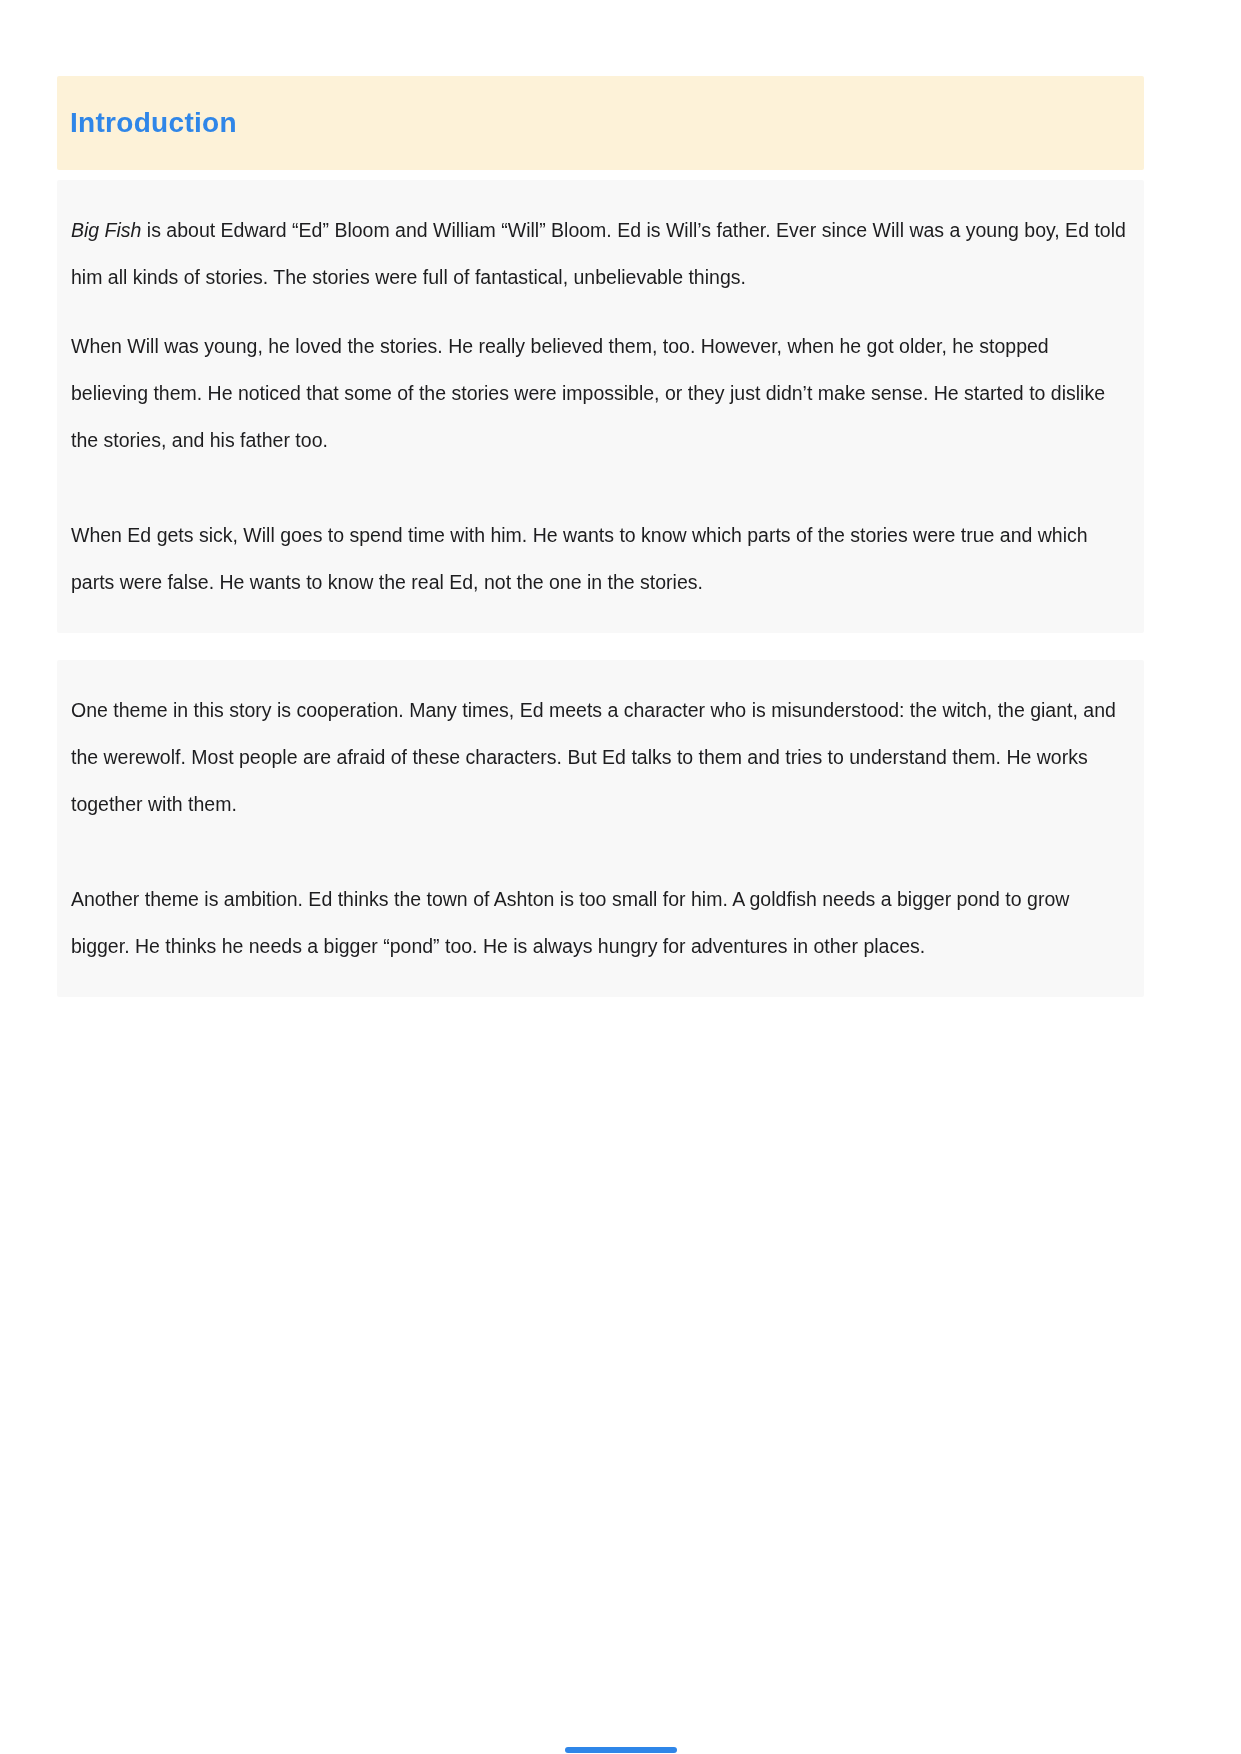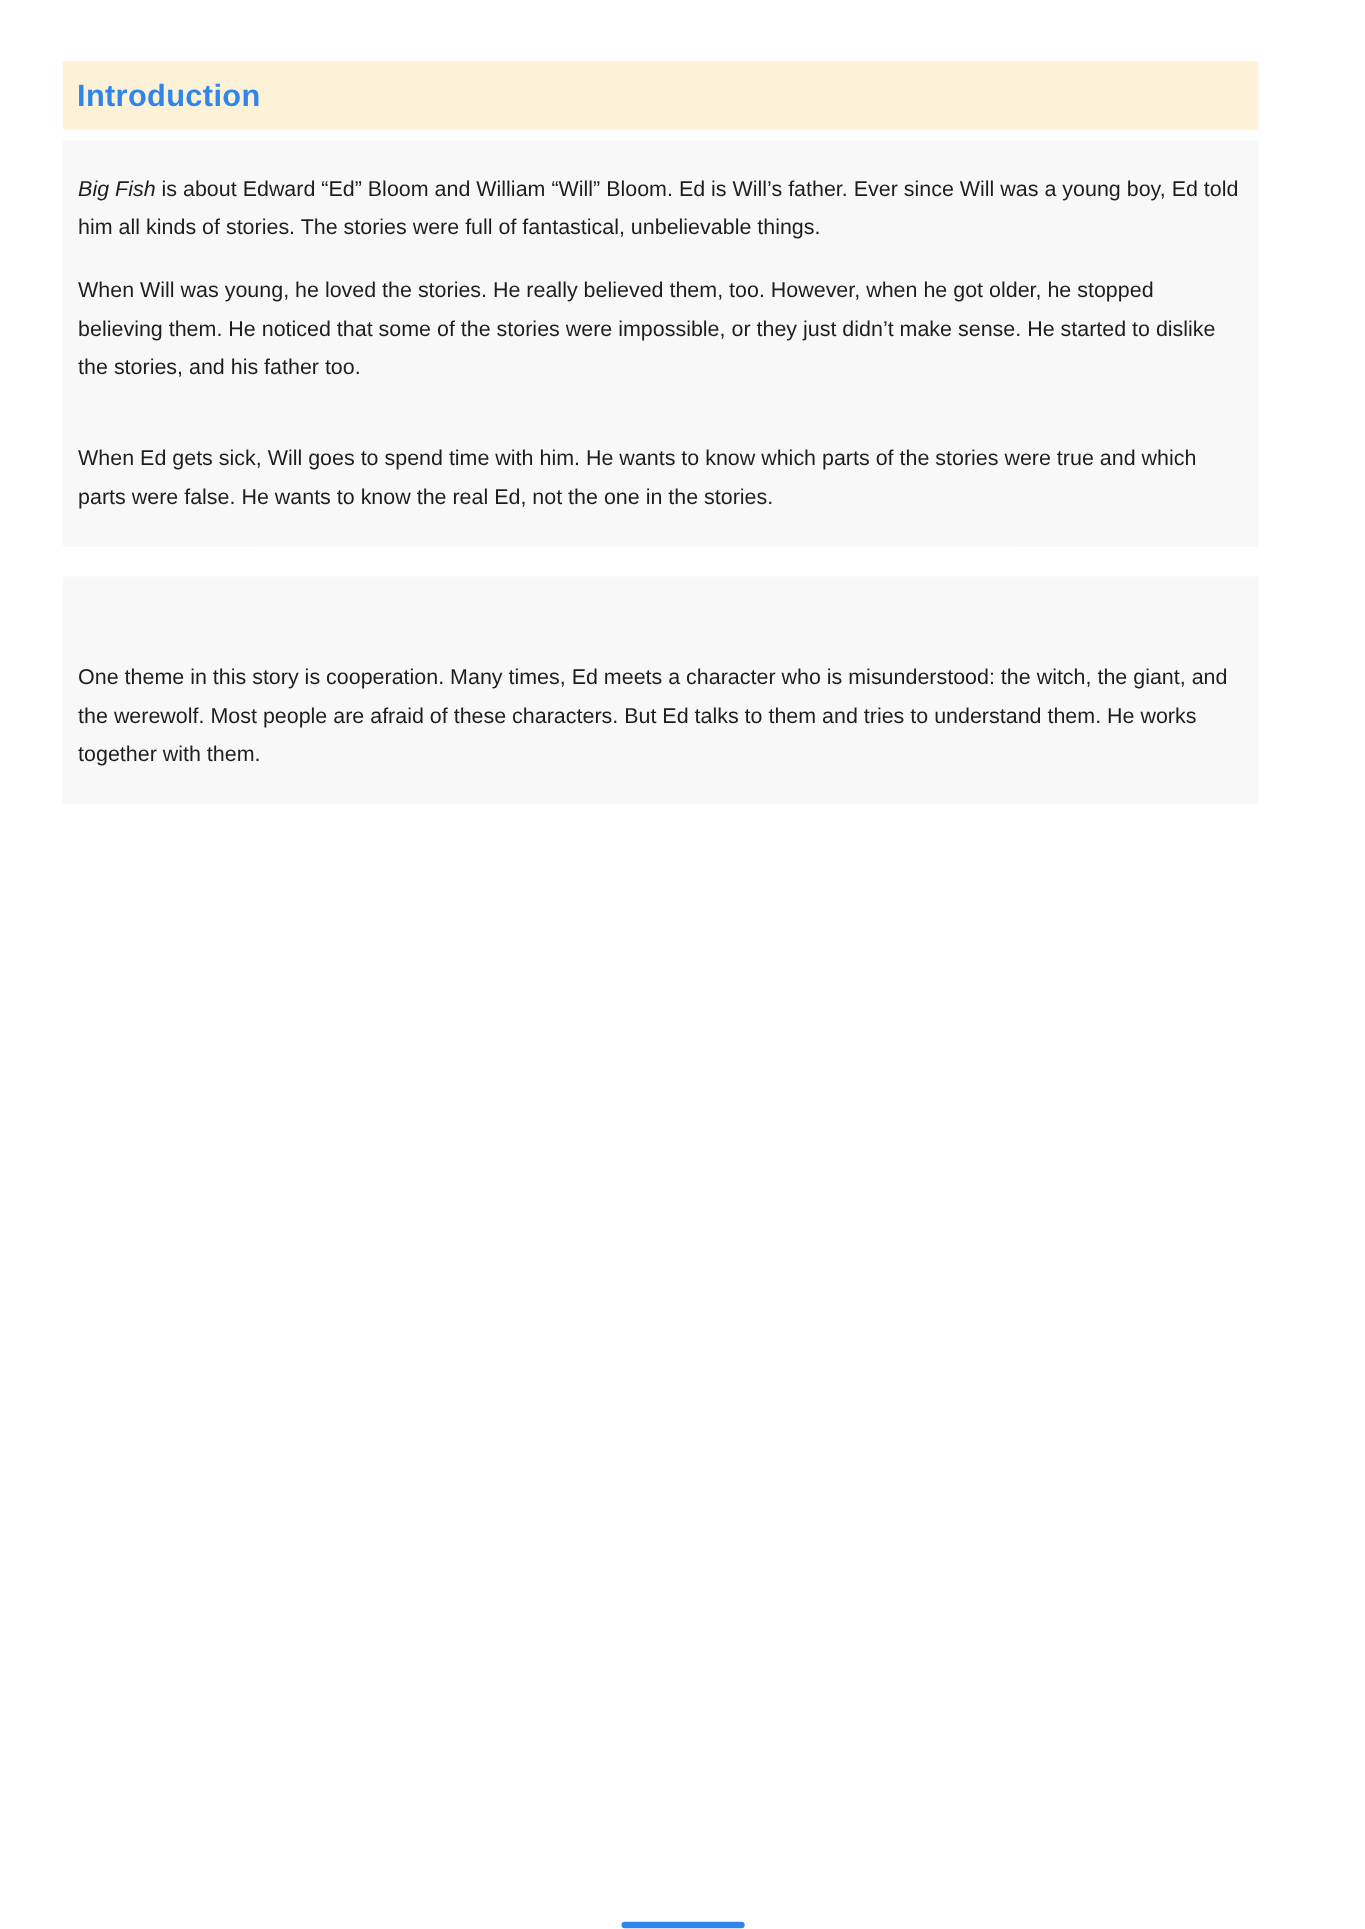--- a/index.html
+++ b/index.html
@@ -18,44 +18,45 @@
     position: absolute;
     left: 57px;
     top: 56px;
     width: 1087px;
   }
   .section + .section {
     margin-top: 27px;
   }
   .banner {
     background: var(--banner-bg, #fdf2d8);
-    height: 62px;
+    height: 94px;
     display: flex;
     align-items: center;
     padding: 0 13px;
     box-sizing: border-box;
     border-radius: 2px;
+    margin-top: 20px;
   }
   .banner h2 {
     margin: 0;
     font-size: 28px;
     font-weight: bold;
     letter-spacing: 0.3px;
     color: var(--accent, #2f86e8);
   }
   .body-block {
     background: var(--body-bg, #f8f8f8);
     margin-top: 10px;
     padding: 27px 14px;
     border-radius: 2px;
   }
   .body-block p {
     margin: 0 0 22px 0;
     font-size: 19.5px;
-    line-height: 35px;
+    line-height: 47px;
     color: var(--text, #1d1d1f);
   }
   .body-block p:last-child {
     margin-bottom: 0;
     margin-top: 48px;
   }
   .body-block i {
     font-style: italic;
   }
   .home-indicator {
@@ -81,18 +82,19 @@
     <div class="body-block">
       <p><i>Big Fish</i><span> is about Edward “Ed” Bloom and William “Will” Bloom. Ed is Will’s father. Ever since Will was a young boy, Ed told him all kinds of stories. The stories were full of fantastical, unbelievable things.</span></p>
       <p>When Will was young, he loved the stories. He really believed them, too. However, when he got older, he stopped believing them. He noticed that some of the stories were impossible, or they just didn’t make sense. He started to dislike the stories, and his father too.</p>
       <p>When Ed gets sick, Will goes to spend time with him. He wants to know which parts of the stories were true and which parts were false. He wants to know the real Ed, not the one in the stories.</p>
     </div>
   </section>
 
   <section class="section">
     <div class="body-block">
       <p>One theme in this story is cooperation. Many times, Ed meets a character who is misunderstood: the witch, the giant, and the werewolf. Most people are afraid of these characters. But Ed talks to them and tries to understand them. He works together with them.</p>
+      <p>Another theme is ambition. Ed thinks the town of Ashton is too small for him. A goldfish needs a bigger pond to grow bigger. He thinks he needs a bigger “pond” too. He is always hungry for adventures in other places.</p>
     </div>
   </section>
 
 </div>
 
 <div class="home-indicator"></div>
 
 </body></html>

